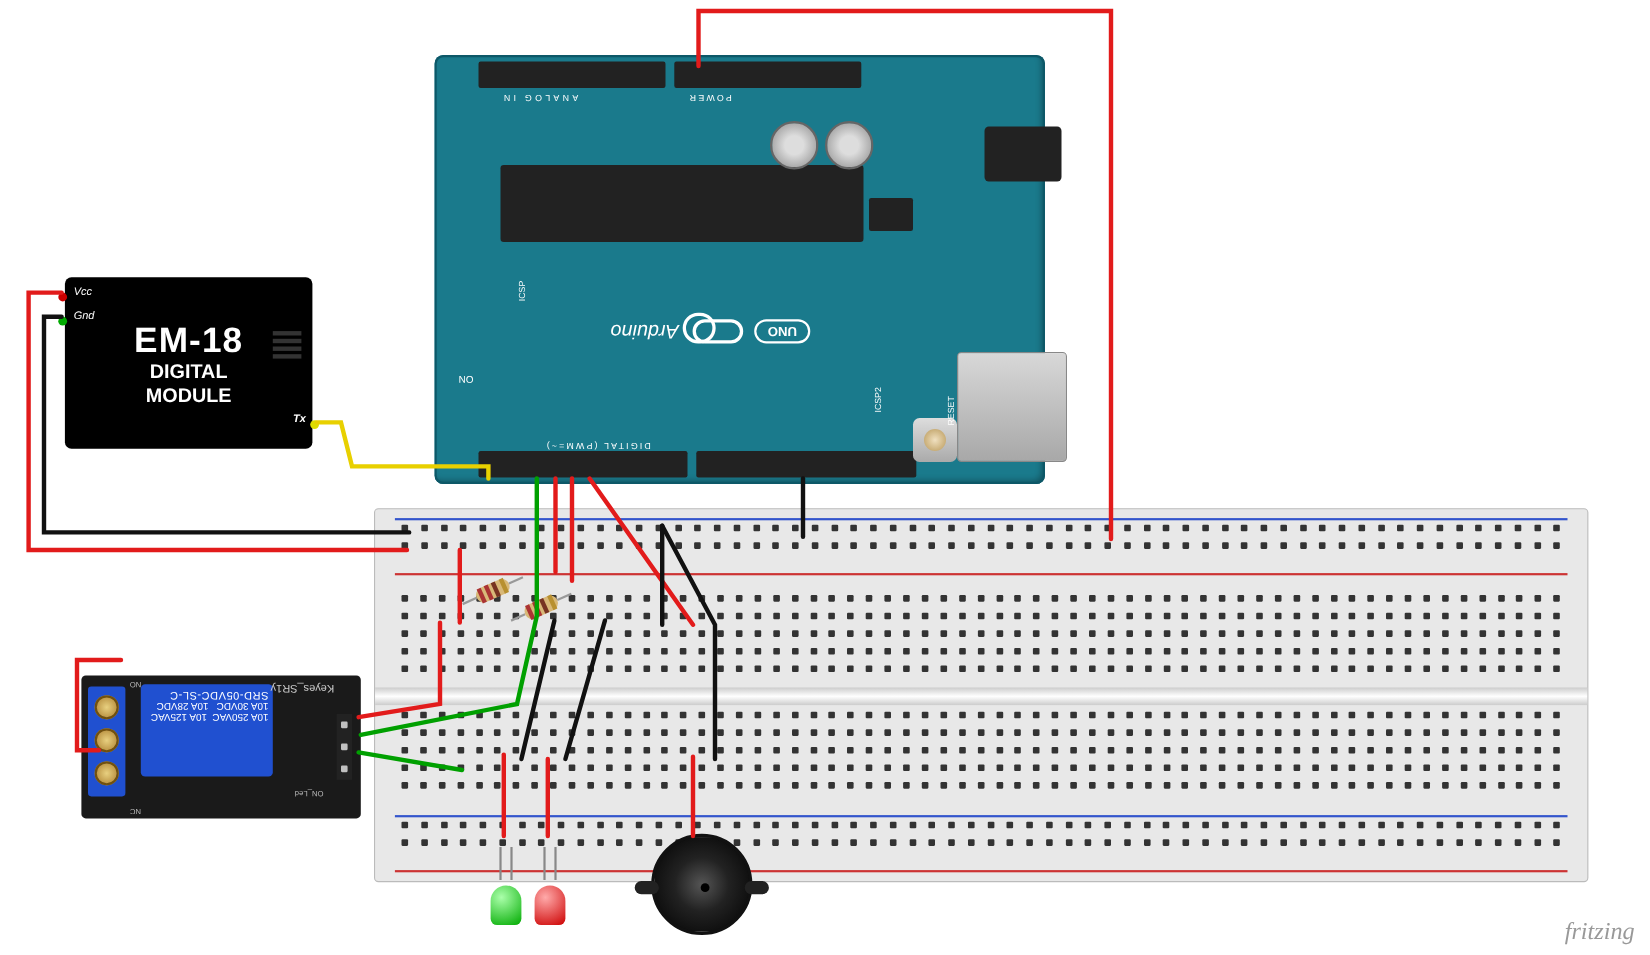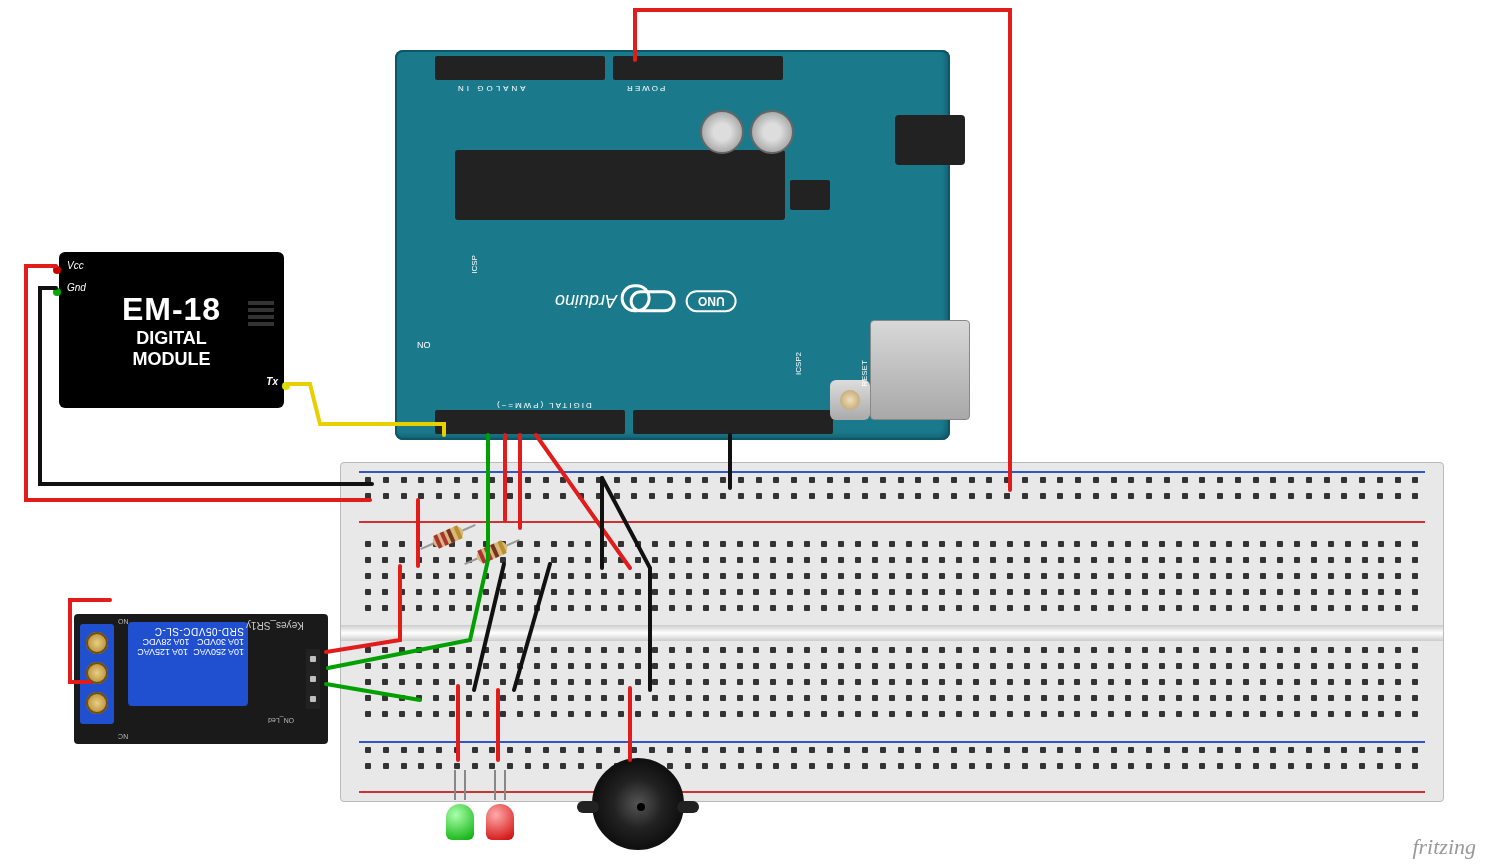--- a/index.html
+++ b/index.html
@@ -83,21 +83,21 @@
   .resistor .lead{position:absolute;width:14px;height:2px;background:#999;top:6px;}
   .resistor .lead.l{left:0;} .resistor .lead.r{right:0;}
   .resistor.r1{left:418px;top:530px;transform:rotate(-24deg);}
   .resistor.r2{left:462px;top:545px;transform:rotate(-24deg);}
 
   
   svg.wires { position:absolute; left:0; top:0; width:1500px; height:868px; pointer-events:none; }
   .wire { stroke-width:4; fill:none; stroke-linecap:round; }
   .wire.red{stroke:#e21b1b;} .wire.black{stroke:#111;} .wire.yellow{stroke:#e8d000;} .wire.green{stroke:#00a000;}
 
-  .watermark { position:absolute; right:24px; bottom:8px; font-family:Georgia,serif; font-style:italic; font-size:22px; color:#999; }
+  .watermark { position:absolute; right:14px; bottom:8px; font-family:Georgia,serif; font-style:italic; font-size:22px; color:#999; }
 </style>
 </head>
 <body>
 
 <div class="canvas">
 
   <div class="arduino">
     <div class="usb"></div>
     <div class="power-jack"></div>
     <div class="chip"></div>

